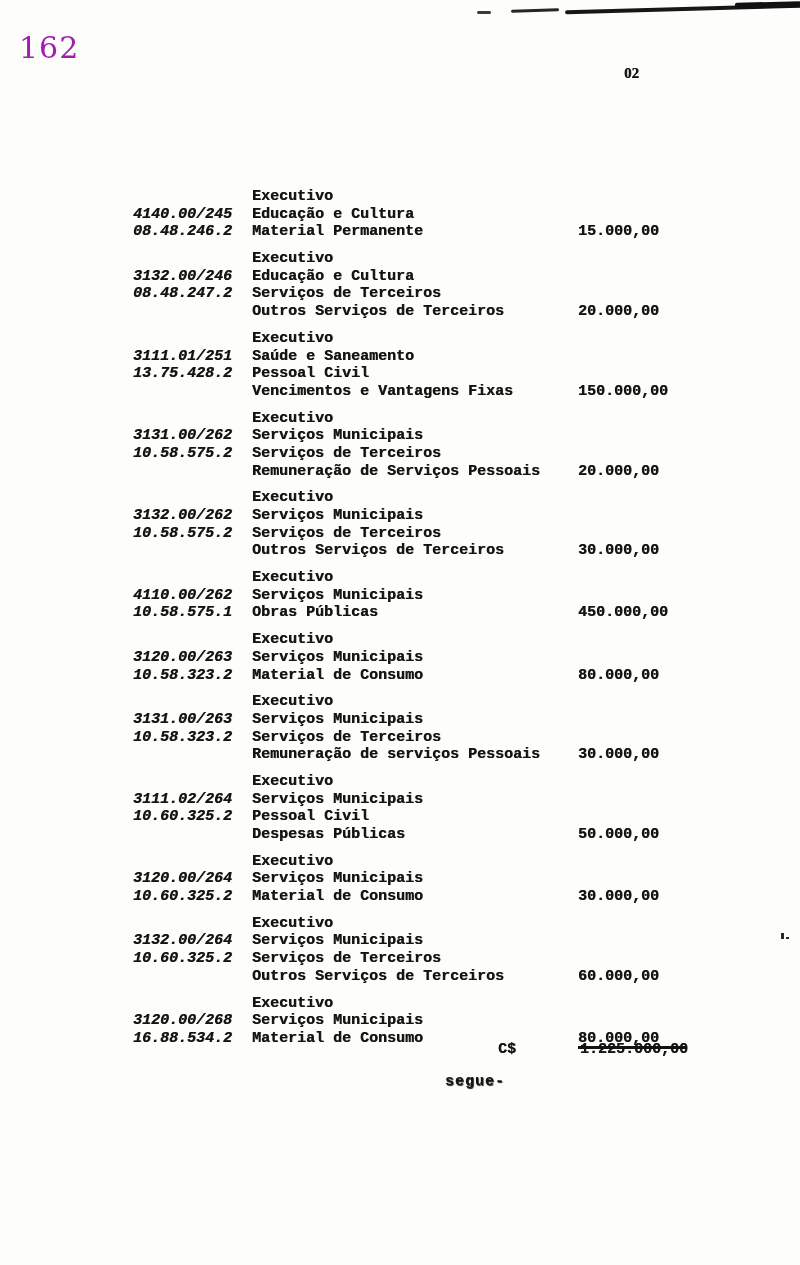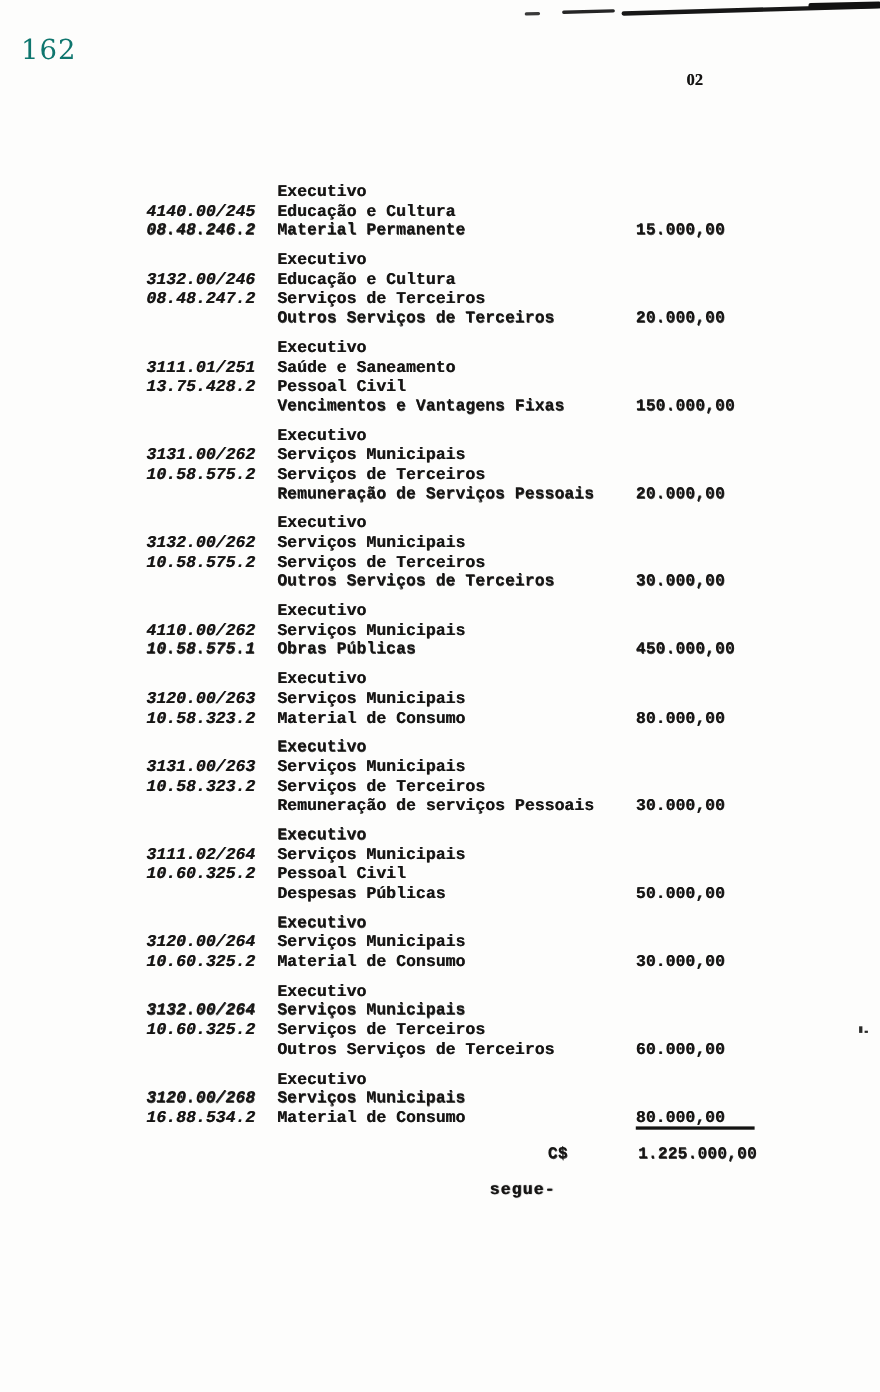--- a/index.html
+++ b/index.html
@@ -16,23 +16,23 @@
     font-size: 15px;
   }
   
   .typed { text-shadow: 0.4px 0.3px 0.6px rgba(10,10,10,0.75); }
 
   .page-number {
     position: absolute;
     left: 19px; top: 33px;
     font-family: "DejaVu Serif", serif;
     font-weight: 400;
-    font-size: 25px;
+    font-size: 30px;
     line-height: 1;
-    color: #0f766e;
+    color: #a21caf;
     letter-spacing: 1px;
   }
   .sheet-number {
     position: absolute;
     left: 624px; top: 64px;
     font-size: 15px;
     line-height: 1.2;
     font-family: Liberation Serif, serif;
   }
 
@@ -41,21 +41,21 @@
   .streak.s1 { left: 477px; top: 11px; width: 14px; height: 2.5px; transform: rotate(-1deg); background:#3a3a3a; }
   .streak.s2 { left: 511px; top: 9px;  width: 48px; height: 3px;   transform: rotate(-1.6deg); background:#262626; }
   .streak.s3 { left: 565px; top: 7px;  width: 236px; height: 3.5px; transform: rotate(-1.6deg); background:#171717; }
   .streak.s4 { left: 735px; top: 2px;  width: 66px; height: 6px;   transform: rotate(-1.2deg); background:#121212; }
   .speck { position: absolute; background:#2a2a28; }
   .speck.p1 { left: 781px; top: 933px; width: 3px; height: 6px; }
   .speck.p2 { left: 786px; top: 937px; width: 3px; height: 2px; }
 
   .entries {
     position: absolute;
-    left: 0; top: 166px;
+    left: 0; top: 188px;
     width: 100%;
   }
   .entry { margin-bottom: 9px; }
   .row {
     position: relative;
     height: 17.7px;
     line-height: 17.7px;
     padding-left: 133px;
     white-space: nowrap;
   }

